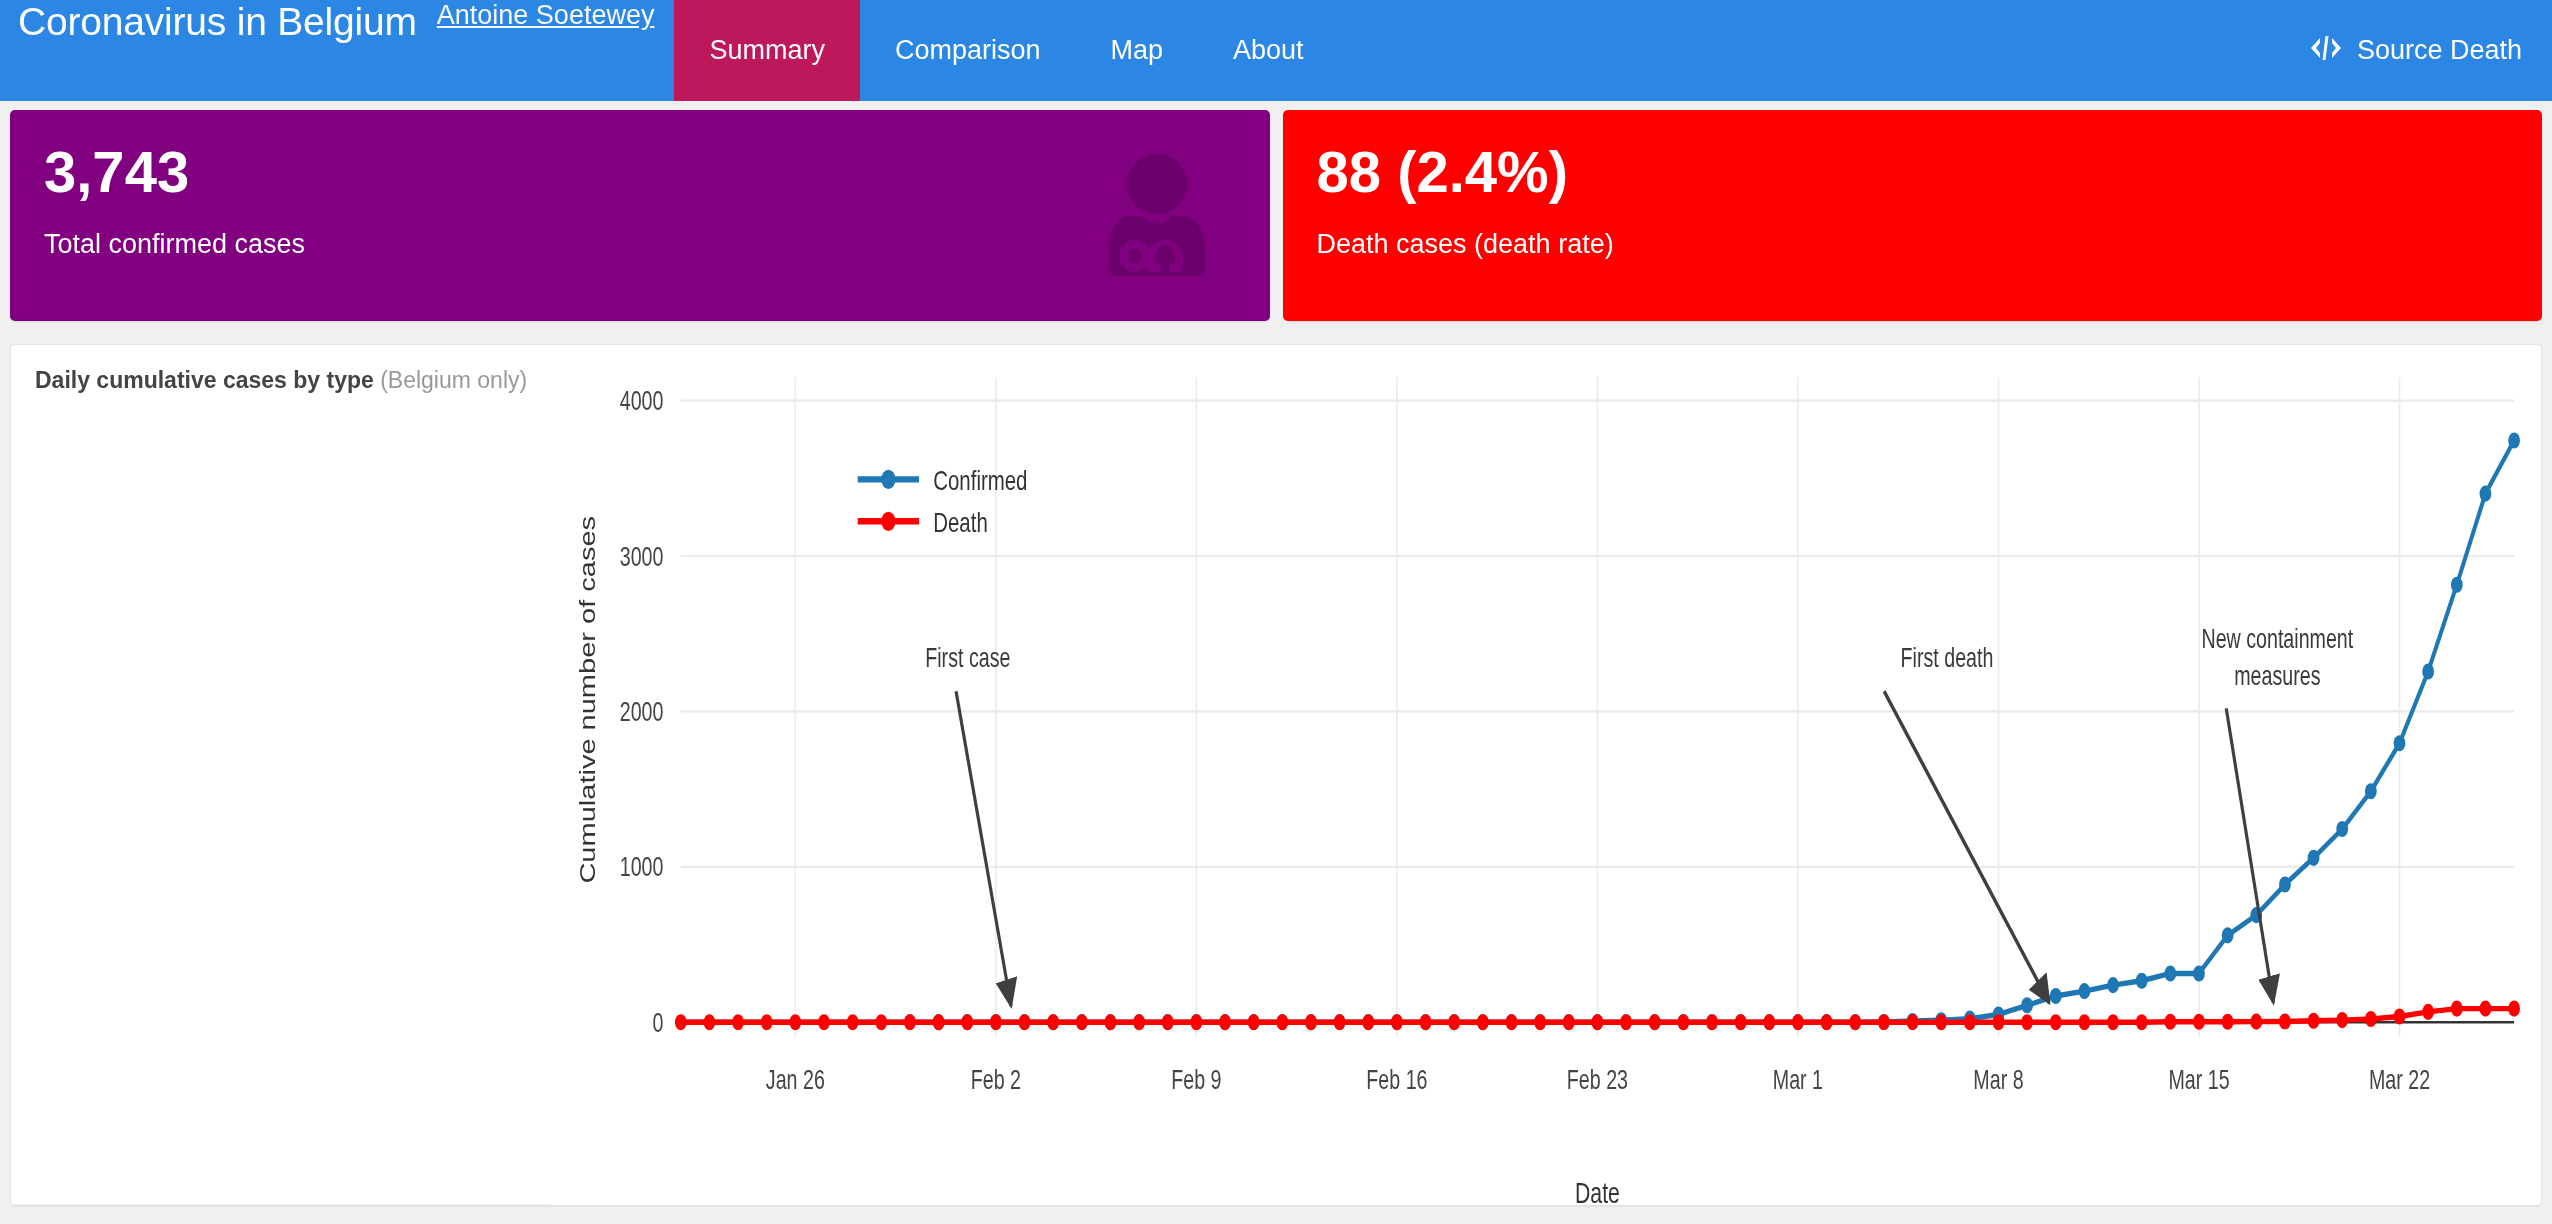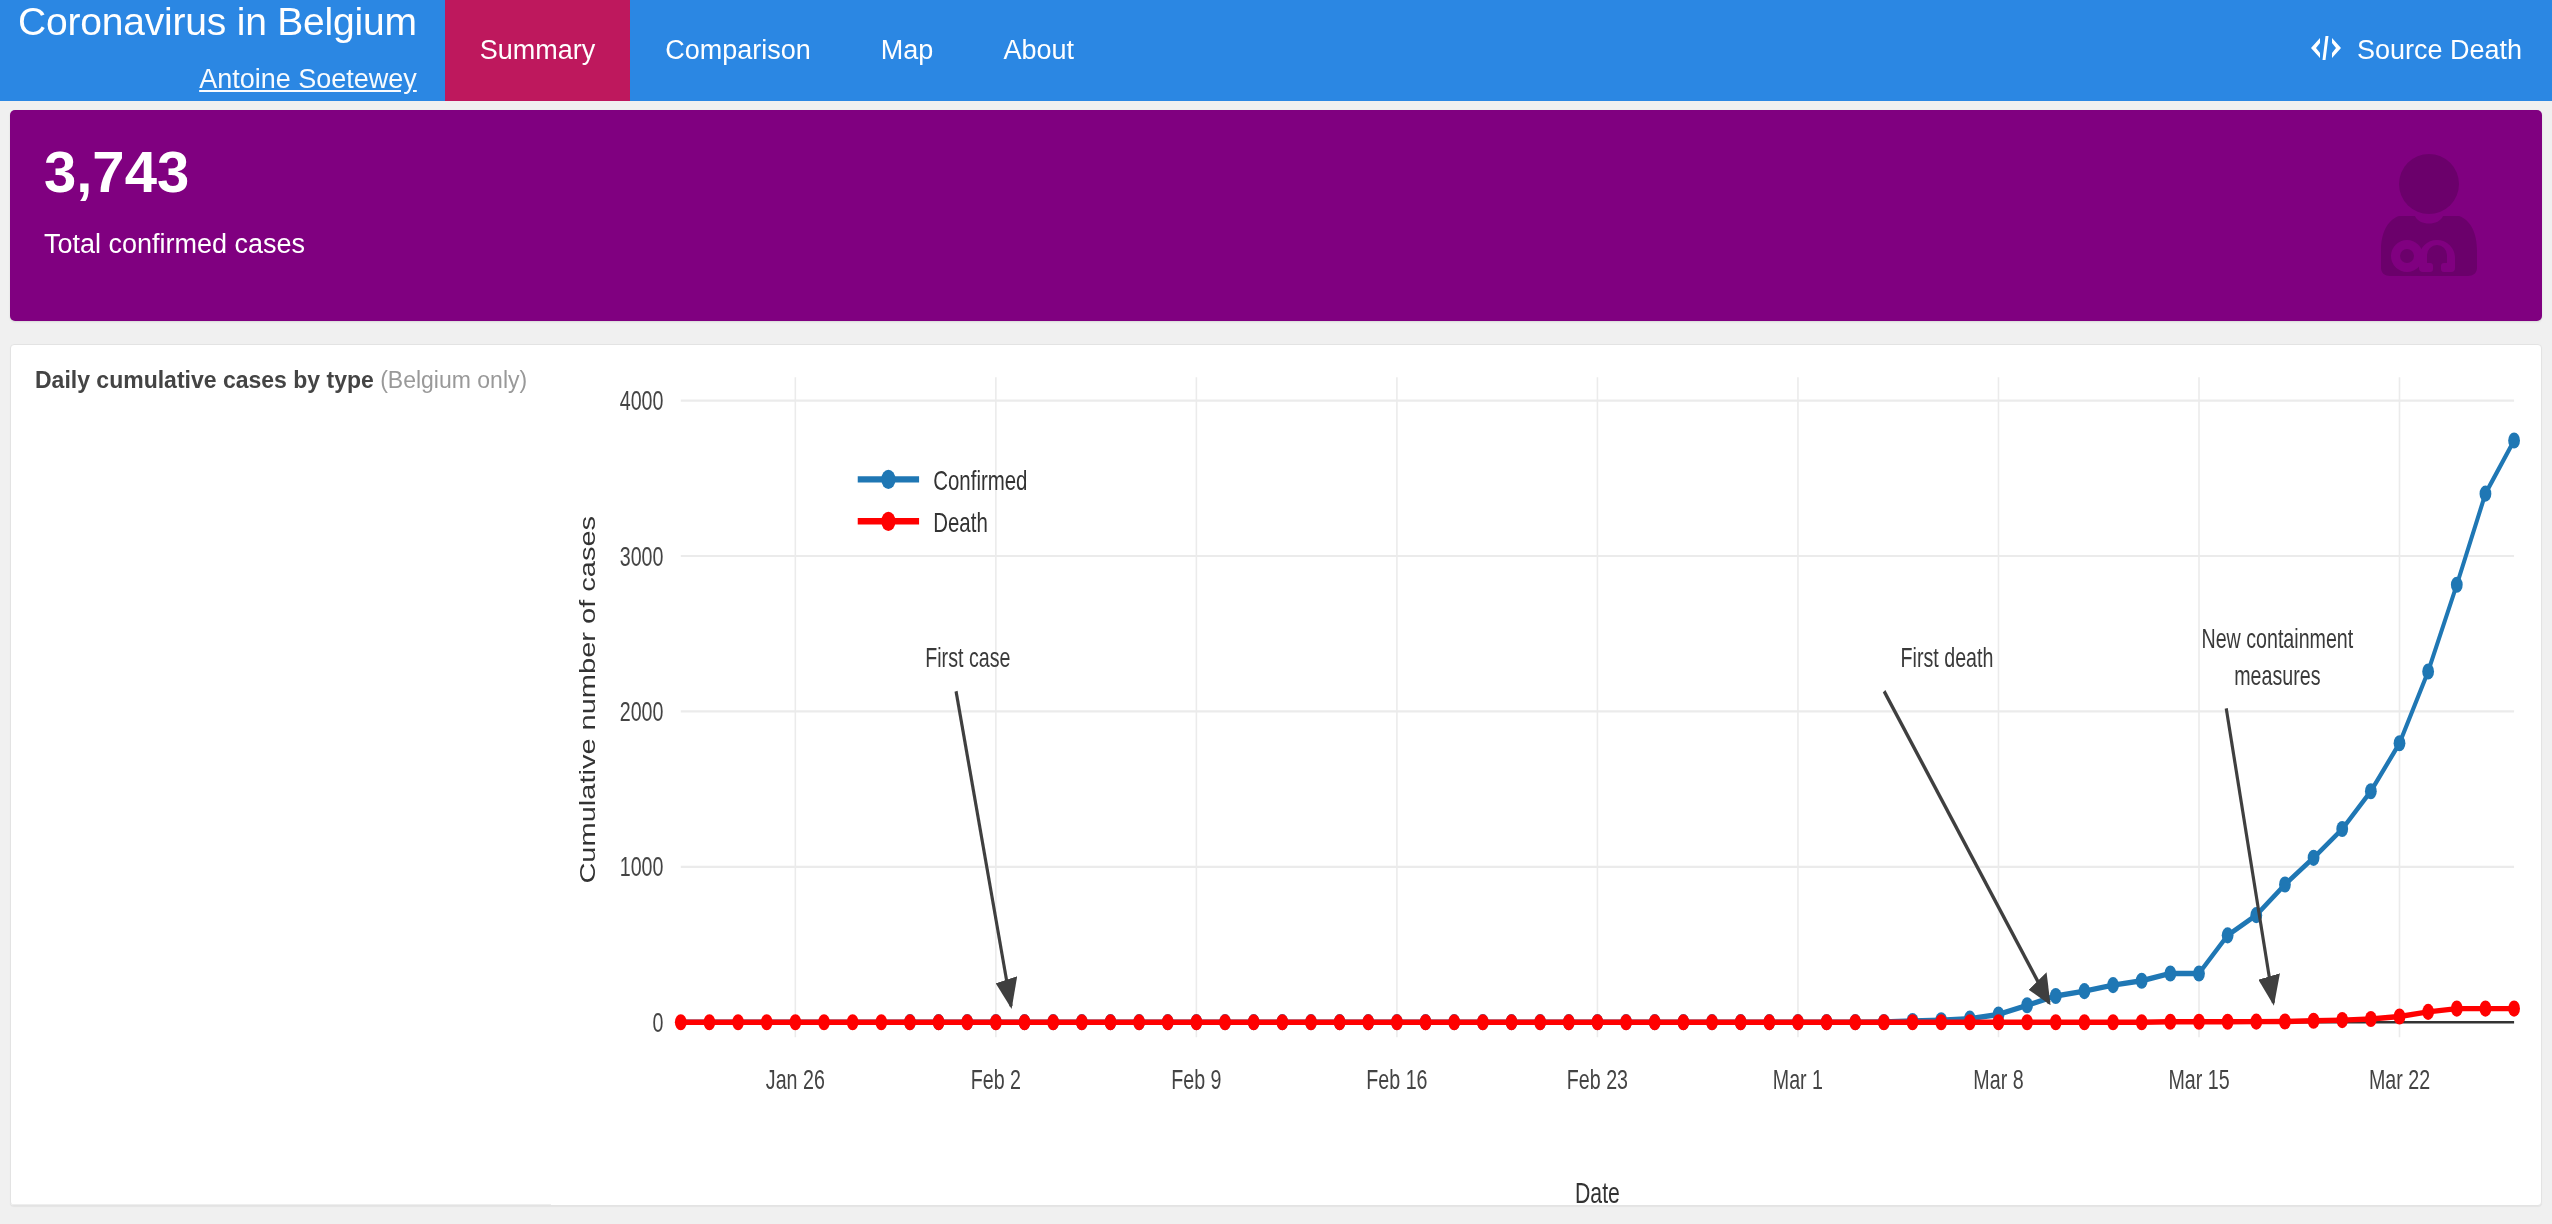--- a/index.html
+++ b/index.html
@@ -15,25 +15,24 @@
   .navbar {
     position: relative;
     height: 101px;
     background: #2b87e3;
     display: flex;
     align-items: stretch;
     width: 2552px;
   }
   .brand-wrap {
     display: flex;
-    align-items: flex-end;
+    align-items: flex-start;
     padding-left: 18px;
-    padding-right: 28px;
+    padding-right: 20px;
     gap: 20px;
-    flex-direction: column;
   }
   .brand-title {
     color: #ffffff;
     font-size: 39px;
     font-weight: 400;
     letter-spacing: -0.2px;
     white-space: nowrap;
   }
   .brand-sub {
     color: #ffffff;
@@ -174,20 +173,24 @@
     <div class="stat-icon">
       <svg width="112" height="124" viewBox="0 0 112 124" aria-hidden="true">
         <circle cx="56" cy="32" r="30" fill="#6b006b"></circle>
         <path d="M22 70 C22 66 26 64 30 64 L36 64 L36 92 C28 95 24 102 24 110 L24 120 L88 120 L88 110 C88 102 84 95 76 92 L76 64 L82 64 C86 64 90 66 90 70 L90 120 L22 120 Z" fill="#6b006b"></path>
         <path d="M26 64 L42 64 C46 74 66 74 70 64 L86 64 C98 68 104 82 104 98 L104 116 C104 121 100 124 95 124 L17 124 C12 124 8 121 8 116 L8 98 C8 82 14 68 26 64 Z" fill="#6b006b"></path>
         <circle cx="34" cy="104" r="16" fill="#800080"></circle>
         <circle cx="34" cy="104" r="7" fill="#6b006b"></circle>
         <path d="M64 88 a18 18 0 0 1 18 18 v10 a4 4 0 0 1 -4 4 h-7 a3 3 0 0 1 -3 -3 v-3 a3 3 0 0 1 3 -3 h3 v-8 a10 10 0 0 0 -20 0 v8 h3 a3 3 0 0 1 3 3 v3 a3 3 0 0 1 -3 3 h-7 a4 4 0 0 1 -4 -4 v-10 a18 18 0 0 1 18 -18 z" fill="#800080"></path>
       </svg>
     </div>
+  </div>
+  <div class="stat-box red">
+    <div class="stat-value">88 (2.4%)</div>
+    <div class="stat-label">Death cases (death rate)</div>
   </div>
 </div>
 
 <div class="panel">
   <div class="panel-header">
     <b>Daily cumulative cases by type</b>
     <span class="light">(Belgium only)</span>
   </div>
   <div class="panel-body">
     <svg class="chart" id="chart-svg" viewBox="0 0 2530 800" preserveAspectRatio="none">

